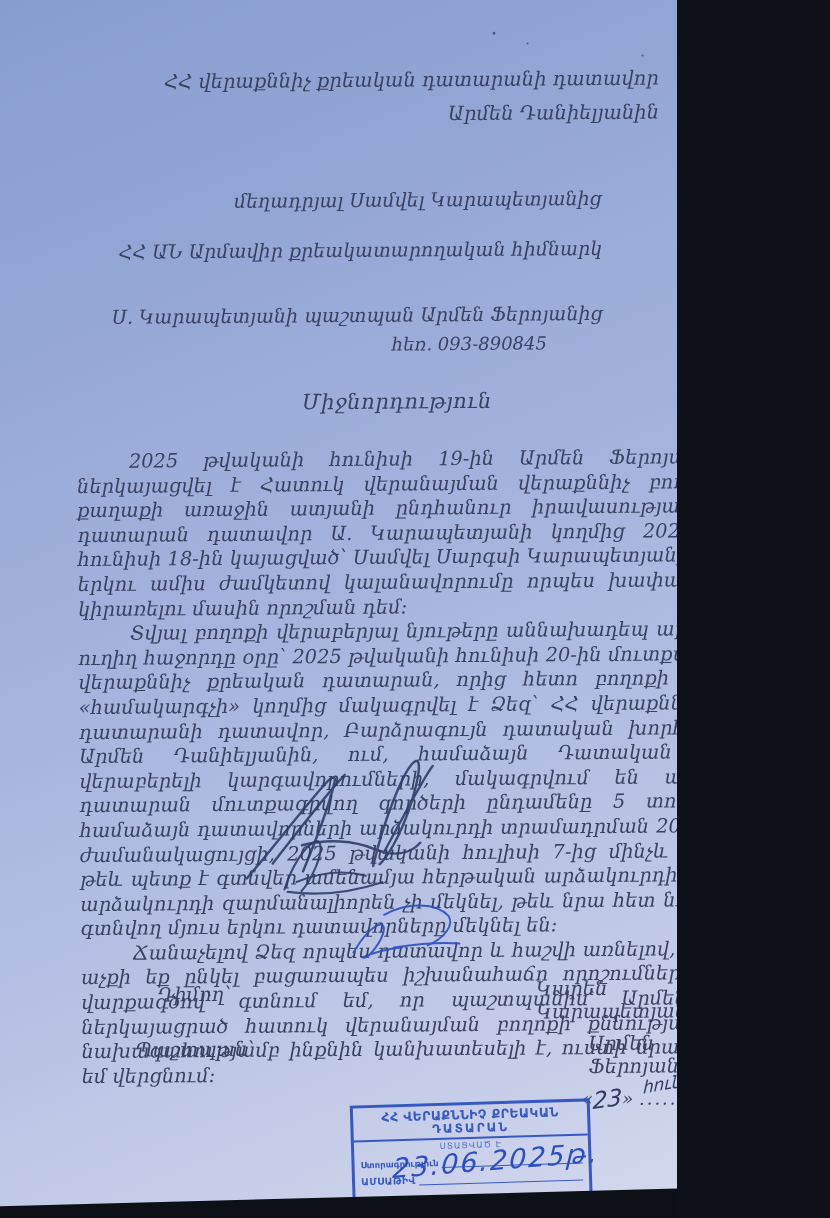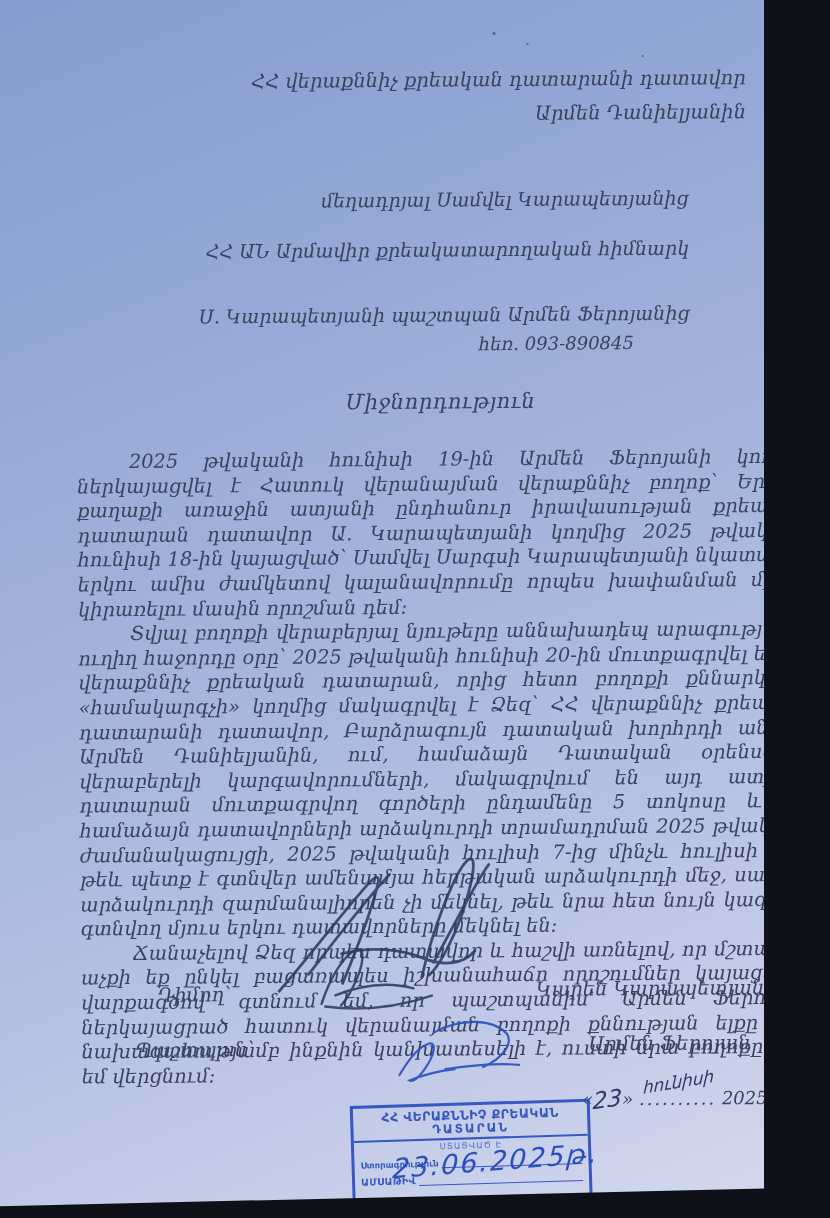--- a/index.html
+++ b/index.html
@@ -1,17 +1,17 @@
 <!DOCTYPE html>
 <html><head>
 <meta charset="utf-8">
 <style>
   html,body{margin:0;padding:0;background:#0e1118;}
   .page{
-    position:relative;width:764px;height:1218px;overflow:hidden;
+    position:relative;width:677px;height:1218px;overflow:hidden;
     background:linear-gradient(158deg,#879dcf 0%,#93a7d5 22%,#a3b2dc 45%,#b5c0e3 68%,#c8cfe9 88%,#d4d9ee 100%);
     font-family:"DejaVu Serif","DejaVu Sans",serif;
   }
   .content{position:absolute;inset:0;transform:rotate(-0.45deg);color:#39425f;}
   .recipient{position:absolute;top:64px;right:14px;text-align:right;font-size:19.5px;line-height:34px;font-style:italic;}
   .sender{position:absolute;top:186px;right:72px;text-align:right;font-size:19px;font-style:italic;}
   .sender .ln{line-height:28px;}
   .mb22{margin-bottom:22px;} .mb37{margin-bottom:37px;} .mb2{margin-bottom:2px;}
   .phone{padding-right:56px;font-size:18px;}
   .title{position:absolute;top:390px;left:0;right:0;text-align:center;text-indent:120px;

